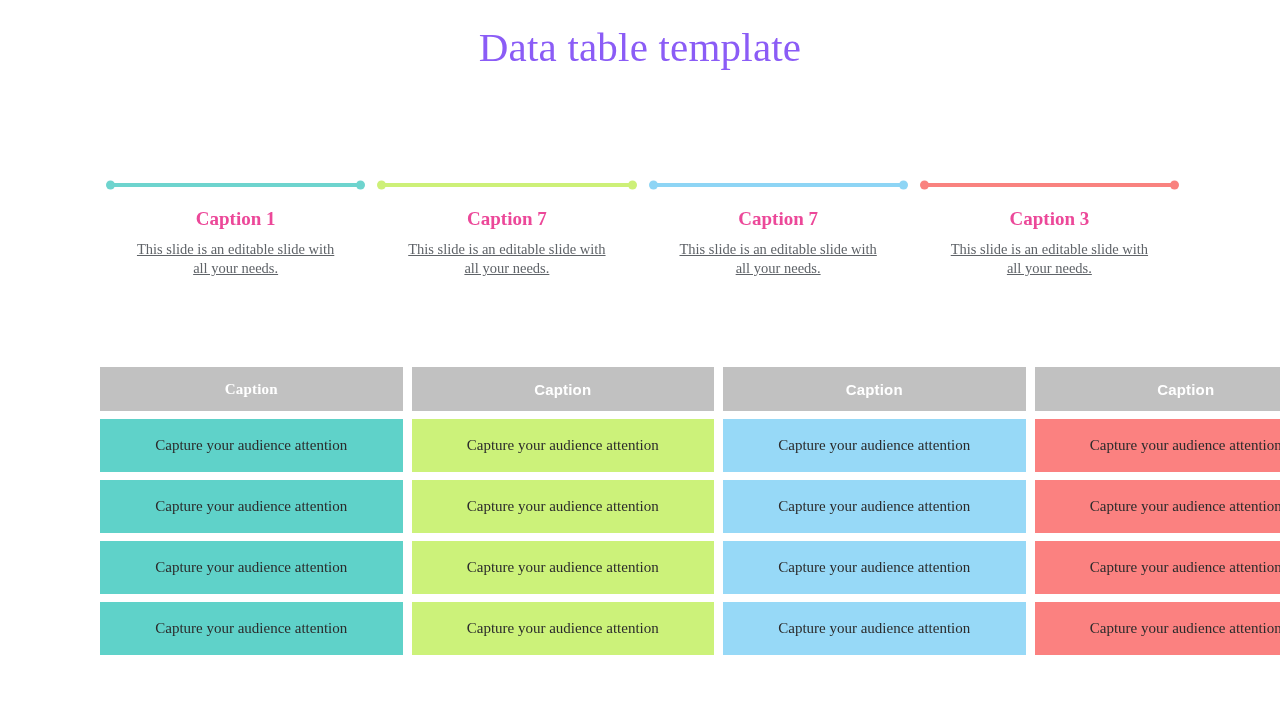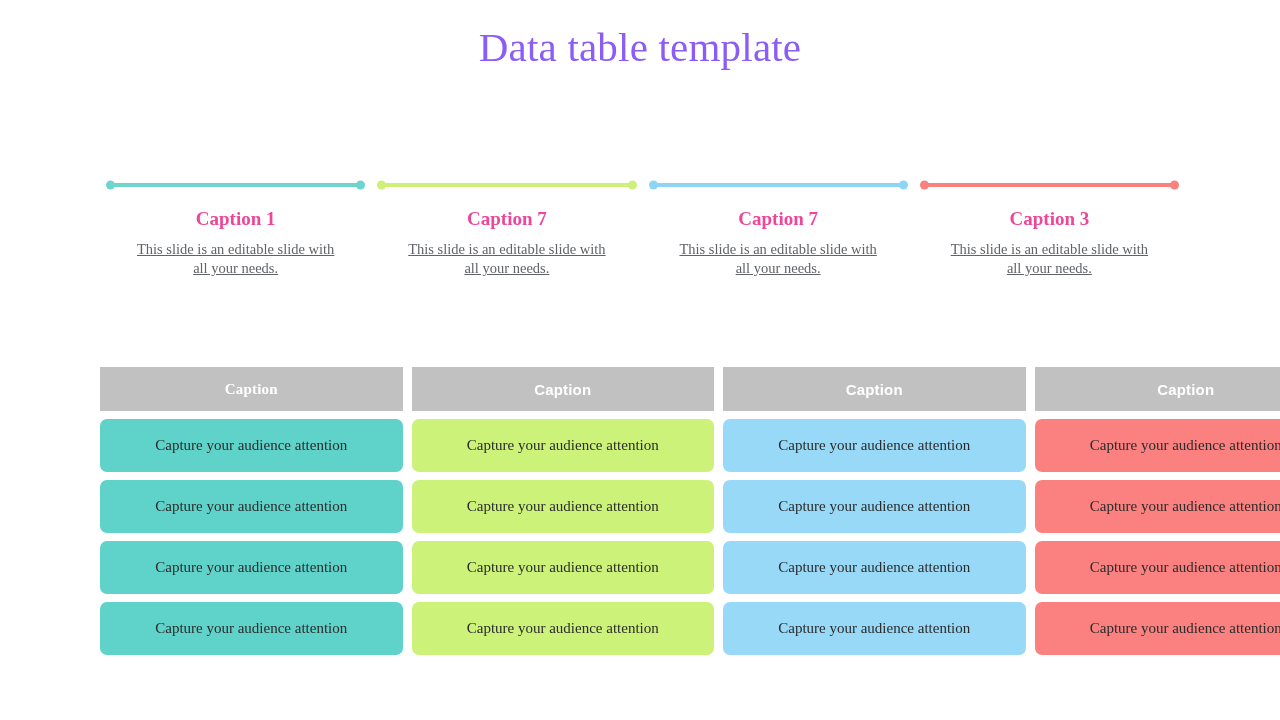--- a/index.html
+++ b/index.html
@@ -130,21 +130,20 @@
     font-family: "Liberation Serif", serif;
   }
   .cell.header.sans {
     font-family: "Liberation Sans", sans-serif;
   }
   .cell.data {
     font-family: "Liberation Serif", serif;
     font-size: 15px;
     color: #2b2b2b;
     height: 53px;
-    border-radius: 7px;
   }
 </style>
 </head>
 <body>
 
 <div class="slide" style="background: rgb(255, 255, 255);">
 
   <div class="slide-title">Data table template</div>
 
   <div class="caption-band">

